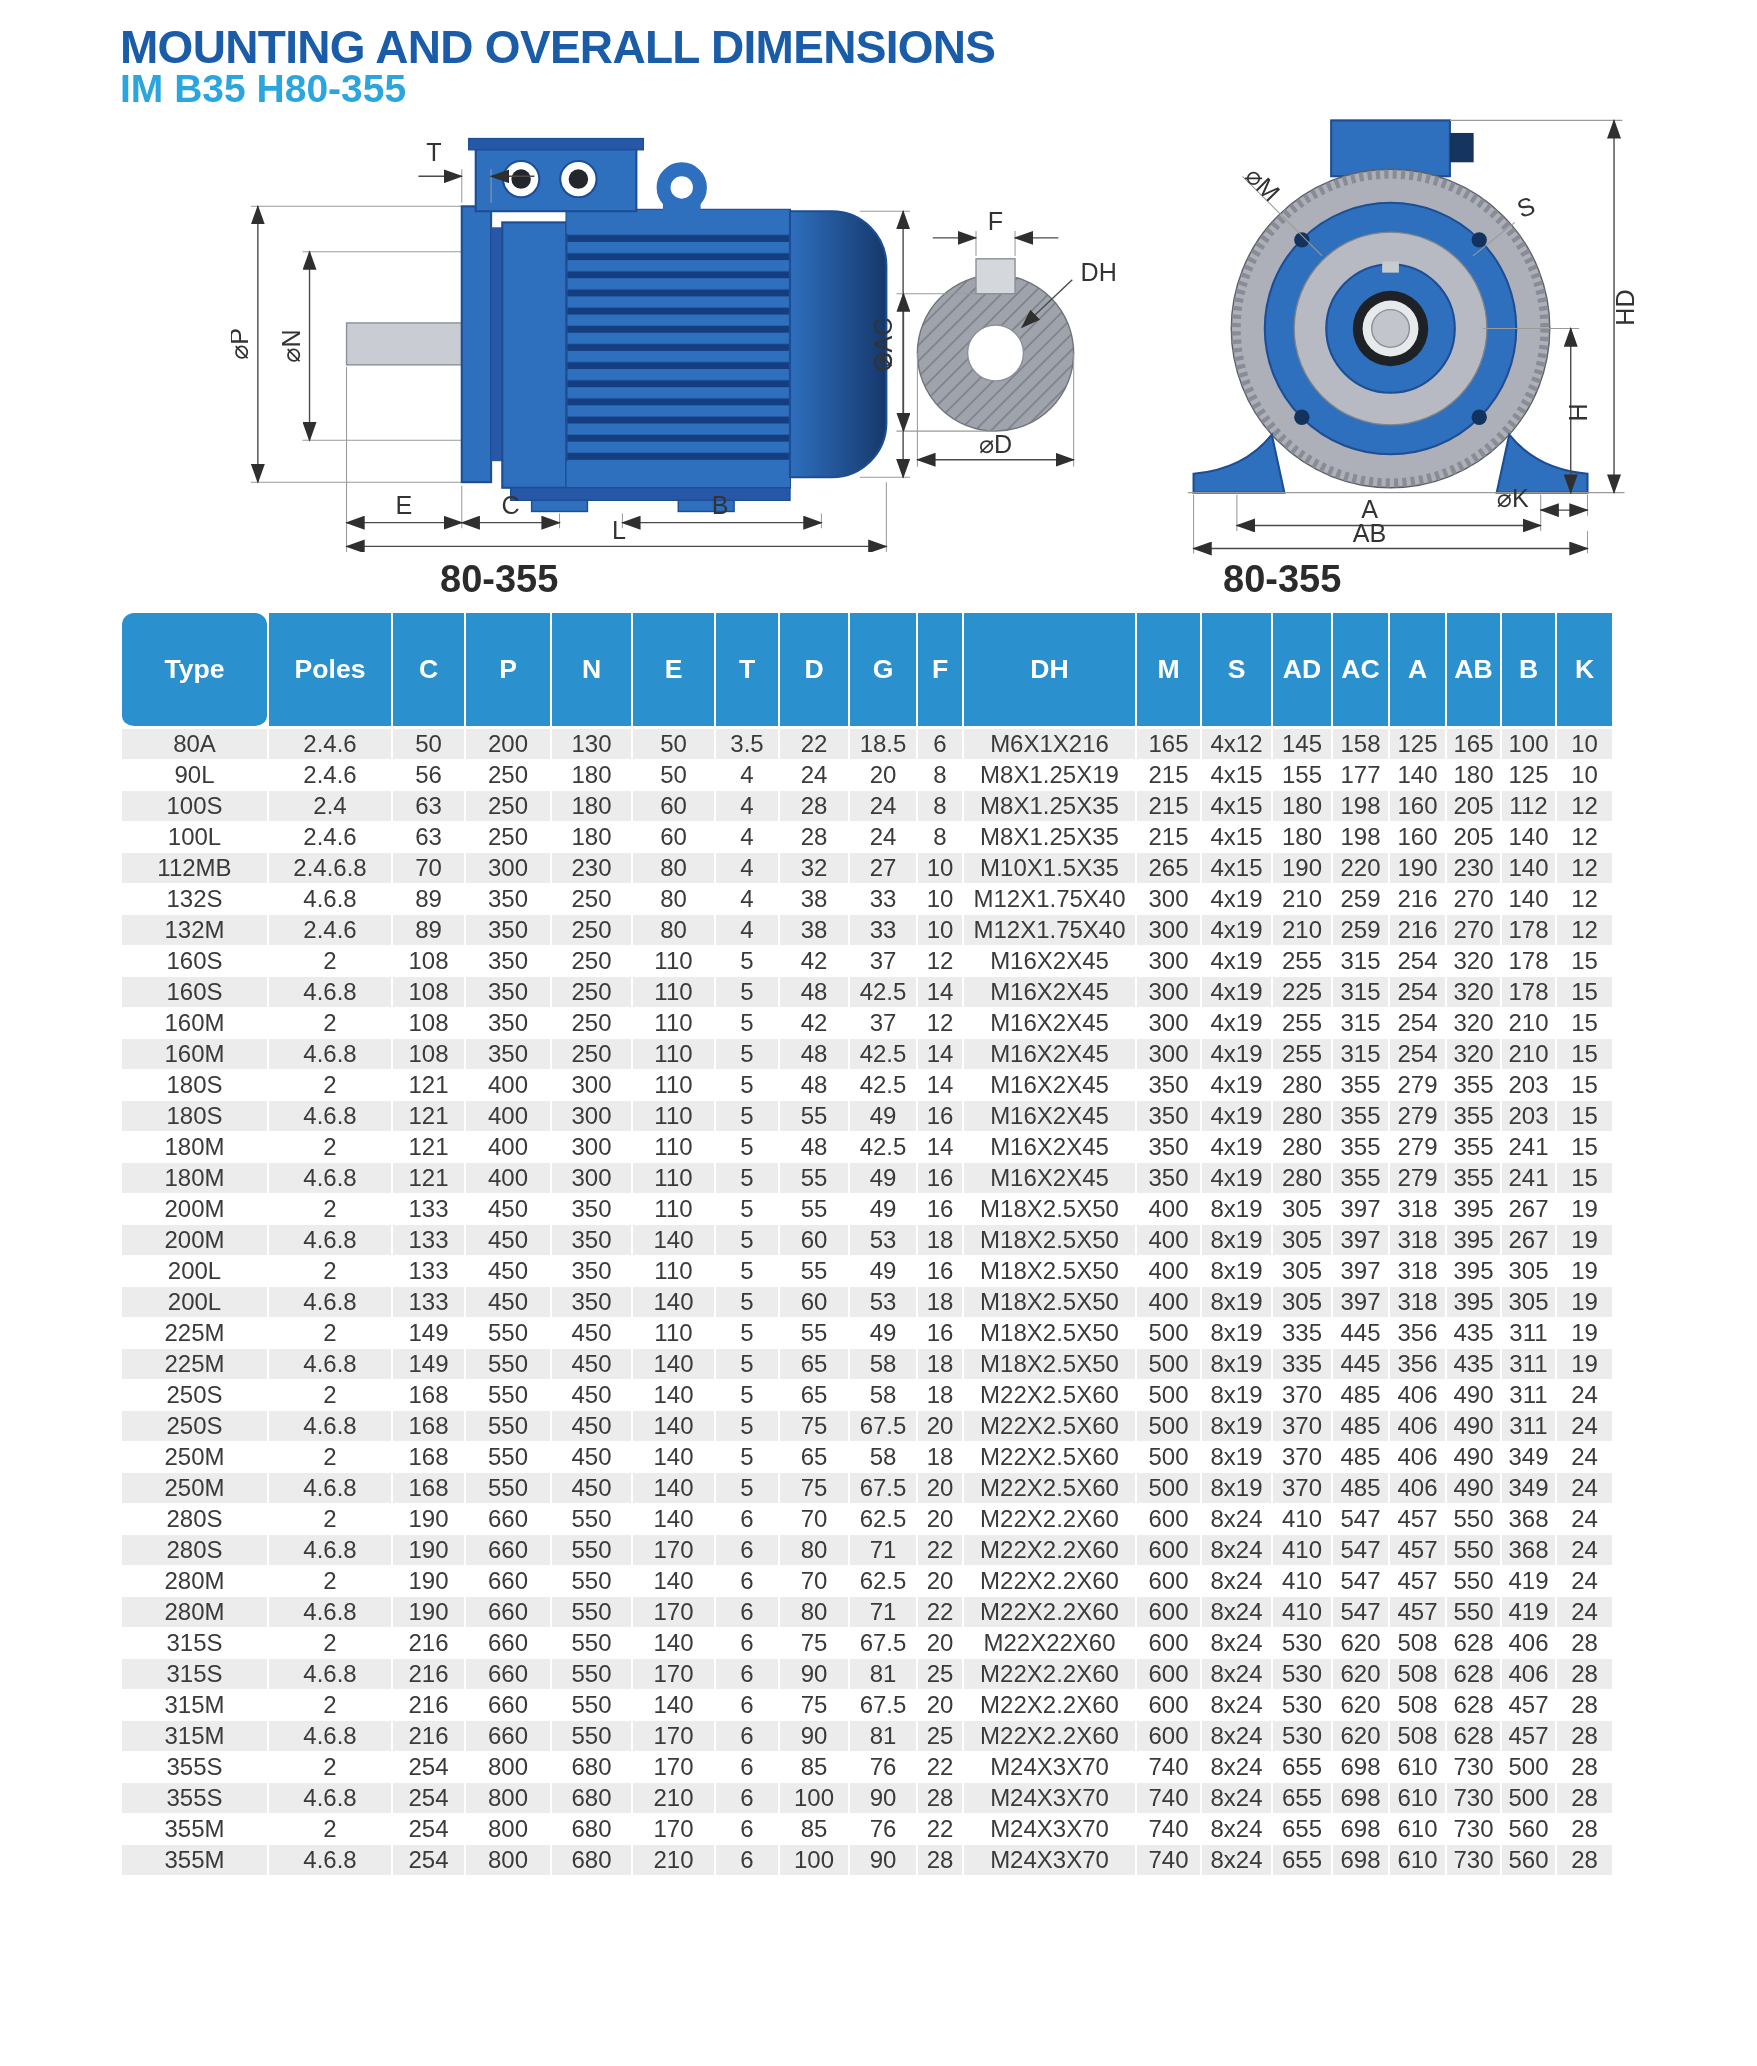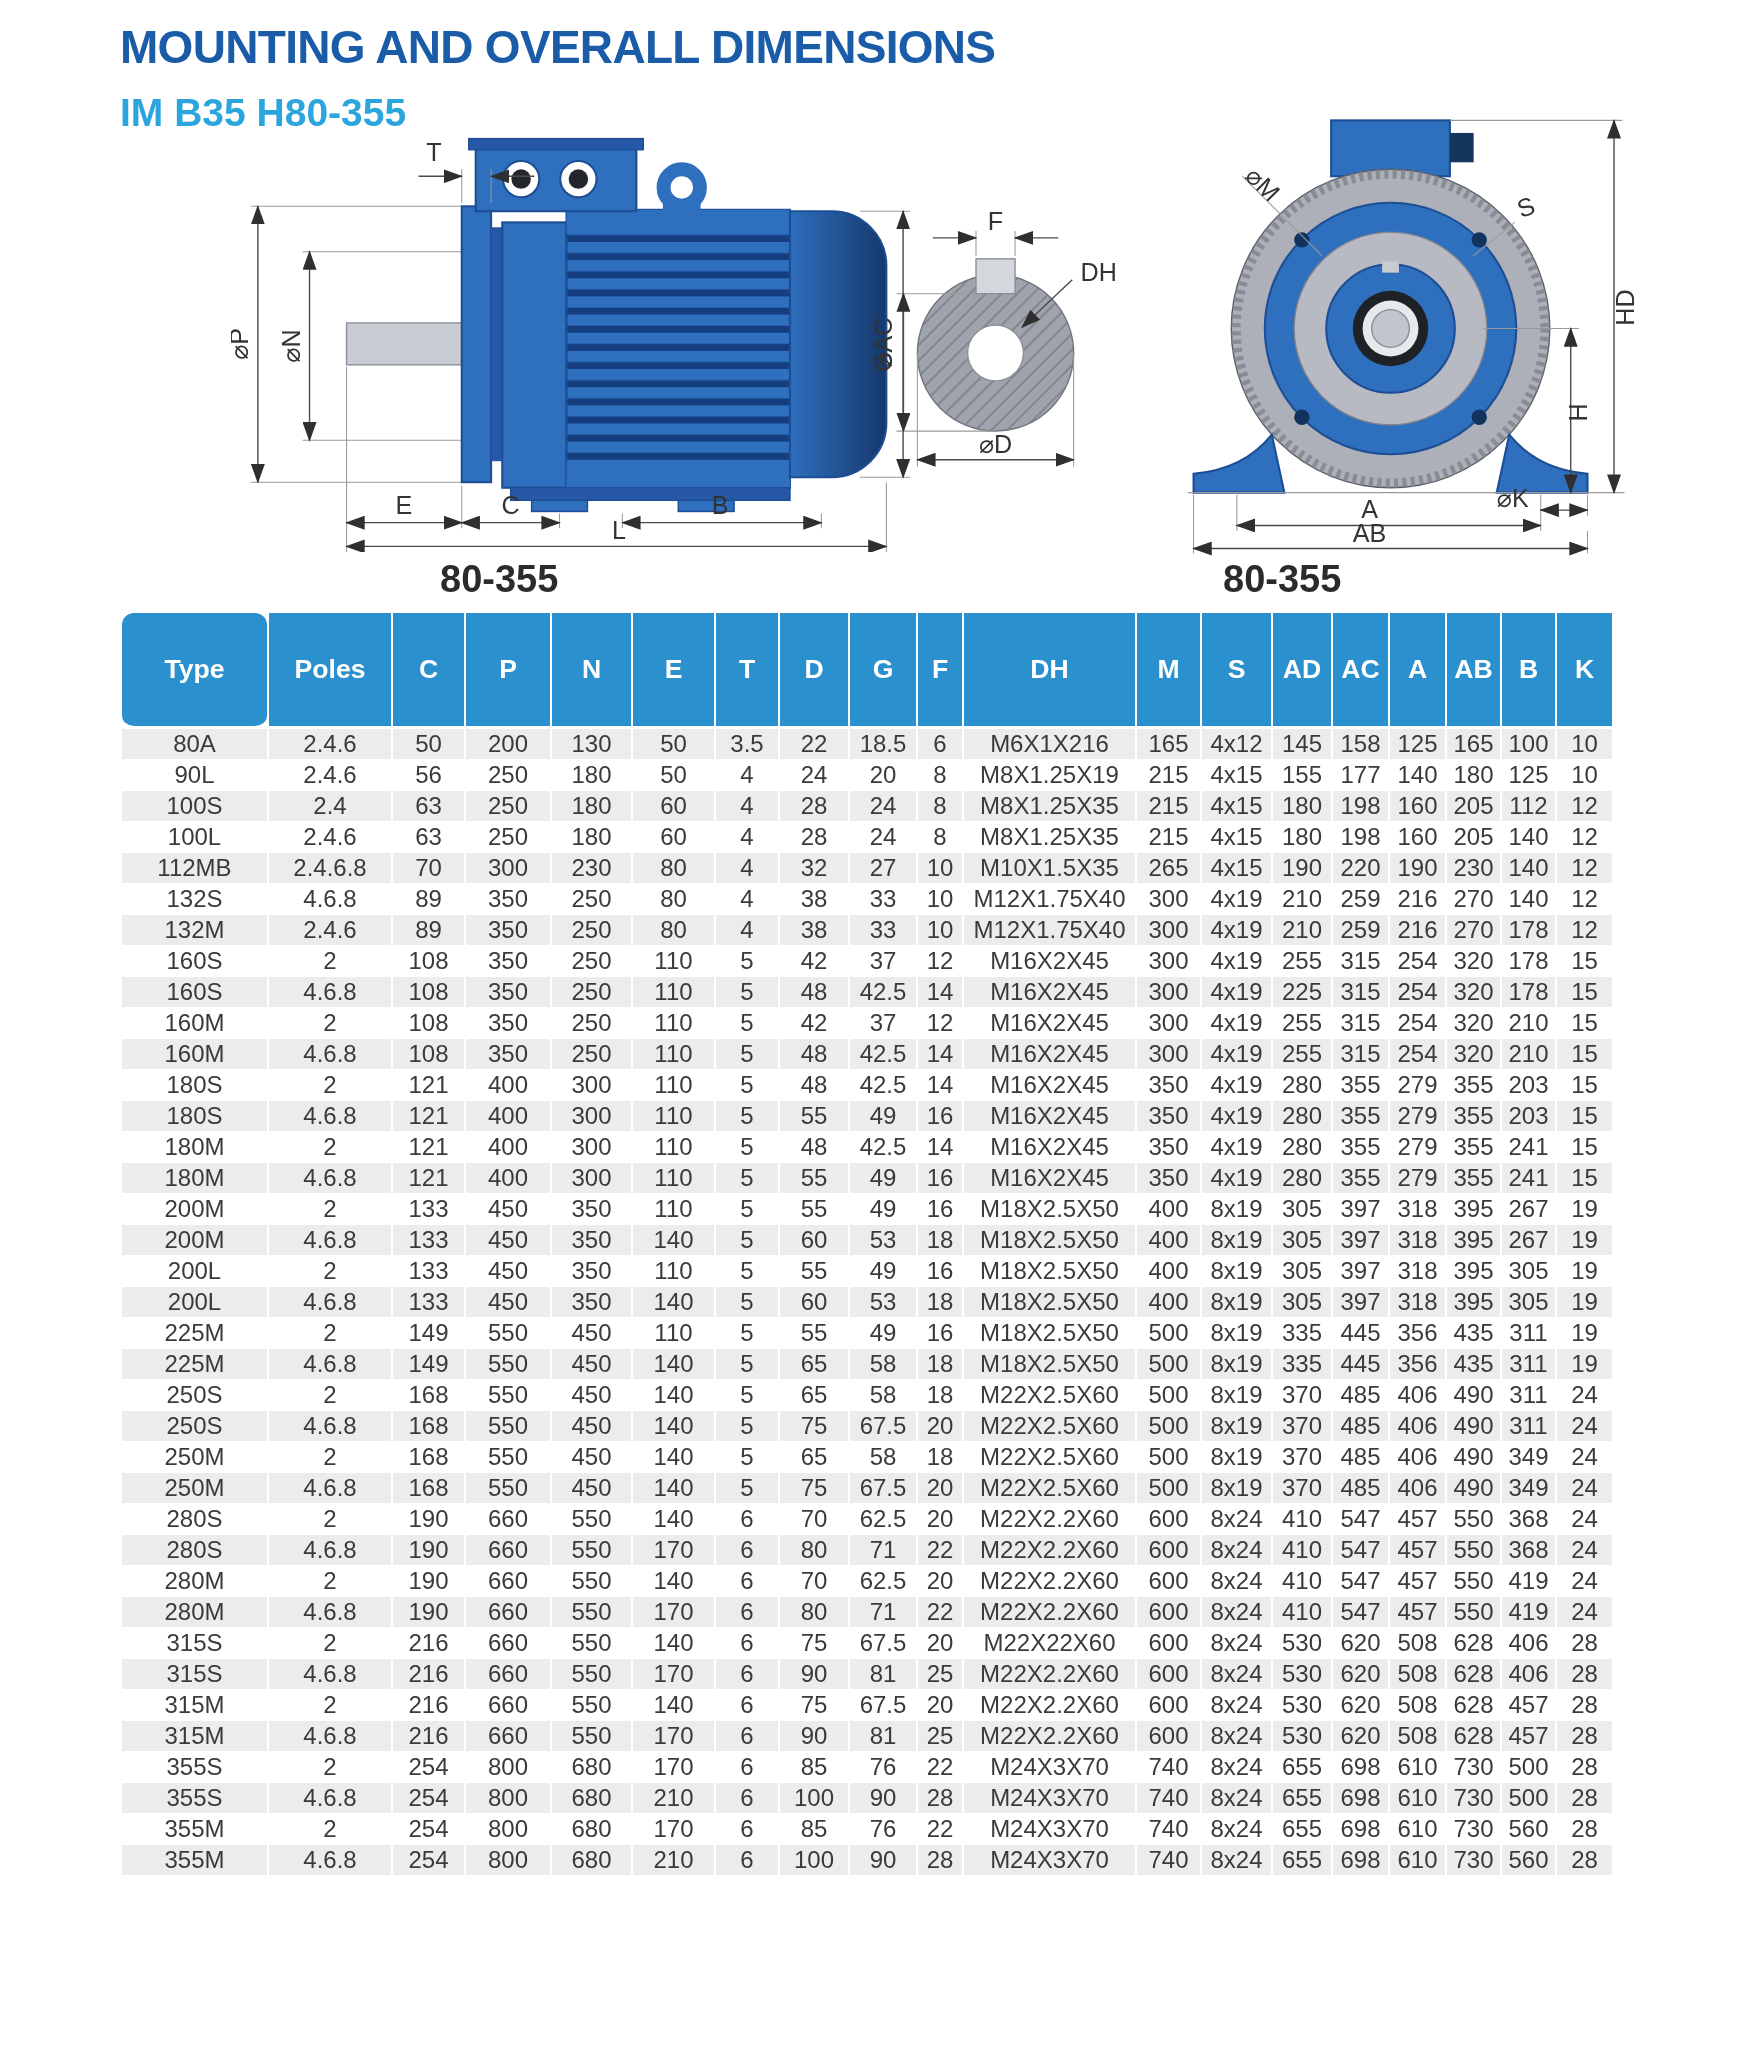--- a/index.html
+++ b/index.html
@@ -5,21 +5,21 @@
   :root{
     --header-blue:#2B90CE; --row-alt:#ECECEC; --title-blue:#1A5CA8; --subtitle-blue:#2AA5DE;
     --motor-blue:#2E6FBE; --motor-dark:#1D4E94; --metal-gray:#ADB0B8; --text-dark:#3A3A3A; --dim-line:#4a4a4a;
   }
   html,body{margin:0;padding:0;background:#ffffff;}
   body{font-family:"Liberation Sans","DejaVu Sans",sans-serif;color:var(--text-dark);}
   .page{position:relative;width:1670px;height:2066px;background:#ffffff;overflow:hidden;}
 
   .page-title{position:absolute;left:120px;top:19.6px;font-size:46px;font-weight:bold;
     color:var(--title-blue);letter-spacing:-0.7px;white-space:nowrap;}
-  .page-subtitle{position:absolute;left:120px;top:91px;font-size:39px;font-weight:bold;
+  .page-subtitle{position:absolute;left:120px;top:67px;font-size:39px;font-weight:bold;
     color:var(--subtitle-blue);letter-spacing:0px;white-space:nowrap;}
 
   .svg-abs{position:absolute;}
   #side-view{left:231px;top:133px;}
   #shaft-detail{left:863px;top:210px;}
   #front-view{left:1160px;top:112px;}
 
   .diagram-caption{position:absolute;top:558px;width:196px;
     font-size:38px;font-weight:bold;color:#2b2b2b;}
   #caption-left{left:440px;}

